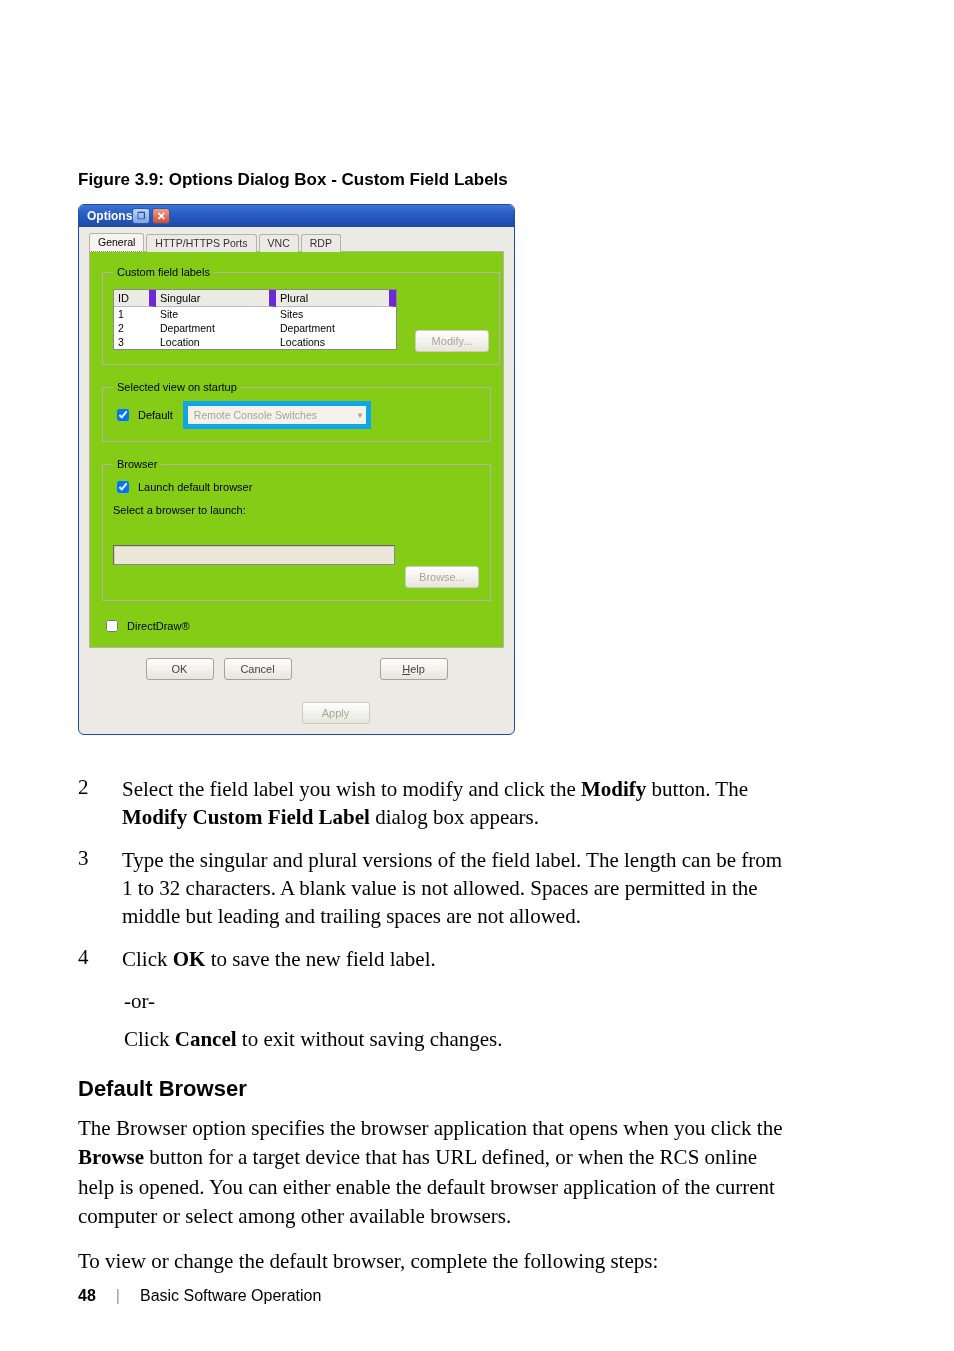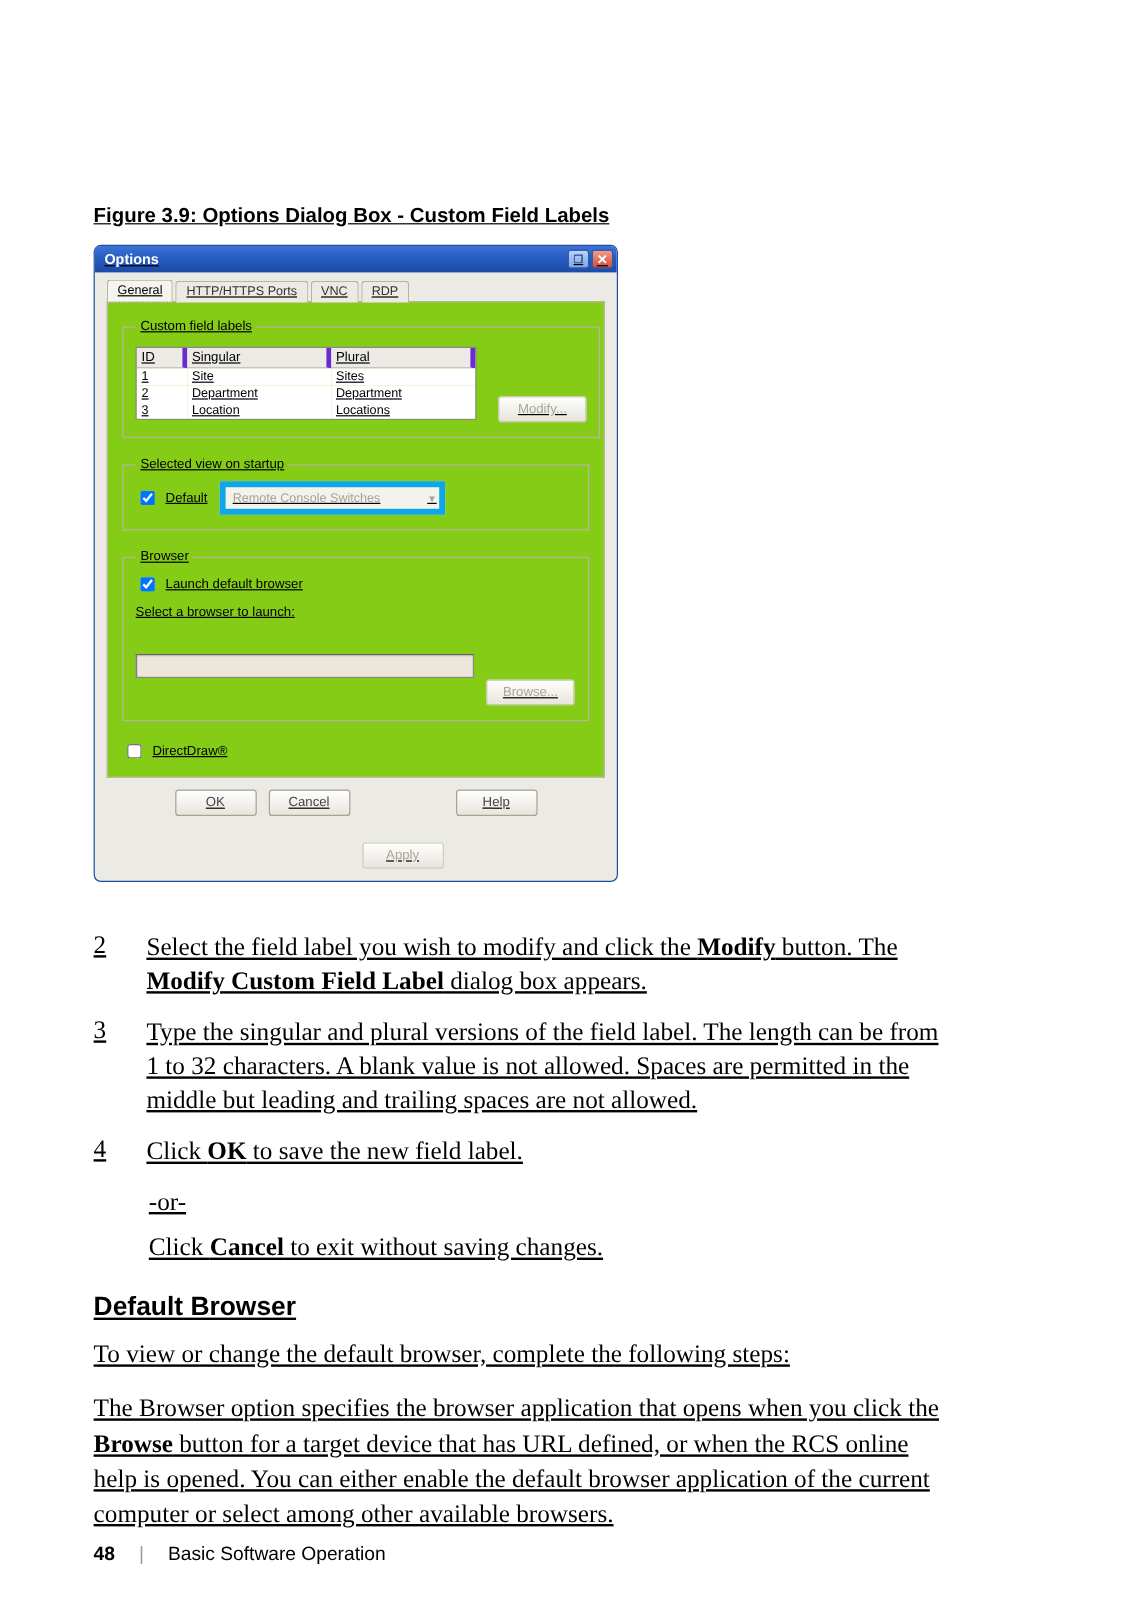--- a/index.html
+++ b/index.html
@@ -8,21 +8,20 @@
     background: #fff;
     font-family: "Times New Roman", Times, serif;
     color: #000;
   }
   .page {
     width: 832px;
     min-height: 1351px;
     box-sizing: border-box;
     padding: 170px 42px 0 78px;
     position: relative;
-    text-decoration: underline;
   }
 
   .figure-caption {
     font-family: Arial, Helvetica, sans-serif;
     font-weight: bold;
     font-size: 17px;
     margin: 0 0 14px 0;
   }
 
   
@@ -33,21 +32,21 @@
     color: #000;
     border: 1px solid #1b4fa5;
     border-radius: 6px;
     overflow: hidden;
     background: #eceae5;
     margin-bottom: 40px;
   }
   .titlebar {
     display: flex;
     align-items: center;
-    justify-content: space-between;
+    justify-content: flex-start;
     height: 22px;
     padding: 0 3px 0 8px;
     background: linear-gradient(#3f73d6, #295ec4 40%, #1c4aa6);
     color: #fff;
     font-weight: bold;
     font-size: 12px;
   }
   .title-buttons { display: flex; gap: 2px; }
   .title-btn {
     width: 18px; height: 16px;
@@ -100,21 +99,21 @@
   }
 
   
   .field-table {
     display: grid;
     grid-template-columns: 42px 120px 120px;
     border: 1px solid #888;
     width: 282px;
   }
   .ft-head {
-    border-right: 4px solid #6d28d9;
+    border-right: 7px solid #6d28d9;
     border-bottom: 1px solid #bbb;
     padding: 2px 4px;
     background: #eceae5;
   }
   .ft-head:last-child { border-right: none; }
   .ft-cell {
     padding: 1px 4px;
     font-size: 10.5px;
     background:#fff;
   }
@@ -305,25 +304,25 @@
   </ol>
 
   <p class="sub-para">-or-</p>
 
   <p class="sub-para">
     <span>Click </span><span class="bold">Cancel</span><span> to exit without saving changes.</span>
   </p>
 
   <h2 class="section">Default Browser</h2>
 
-  <p class="body-para">To view or change the default browser, complete the following steps:</p>
-
   <p class="body-para">
     <span>The Browser option specifies the browser application that opens when you click the </span><span class="bold">Browse</span><span> button for a target device that has URL defined, or when the RCS online help is opened. You can either enable the default browser application of the current computer or select among other available browsers.</span>
   </p>
+
+  <p class="body-para">To view or change the default browser, complete the following steps:</p>
 
   <div class="footer">
     <span class="pnum">48</span>
     <span class="divider">|</span>
     <span>Basic Software Operation</span>
   </div>
 
 </div>
 
 </body></html>

